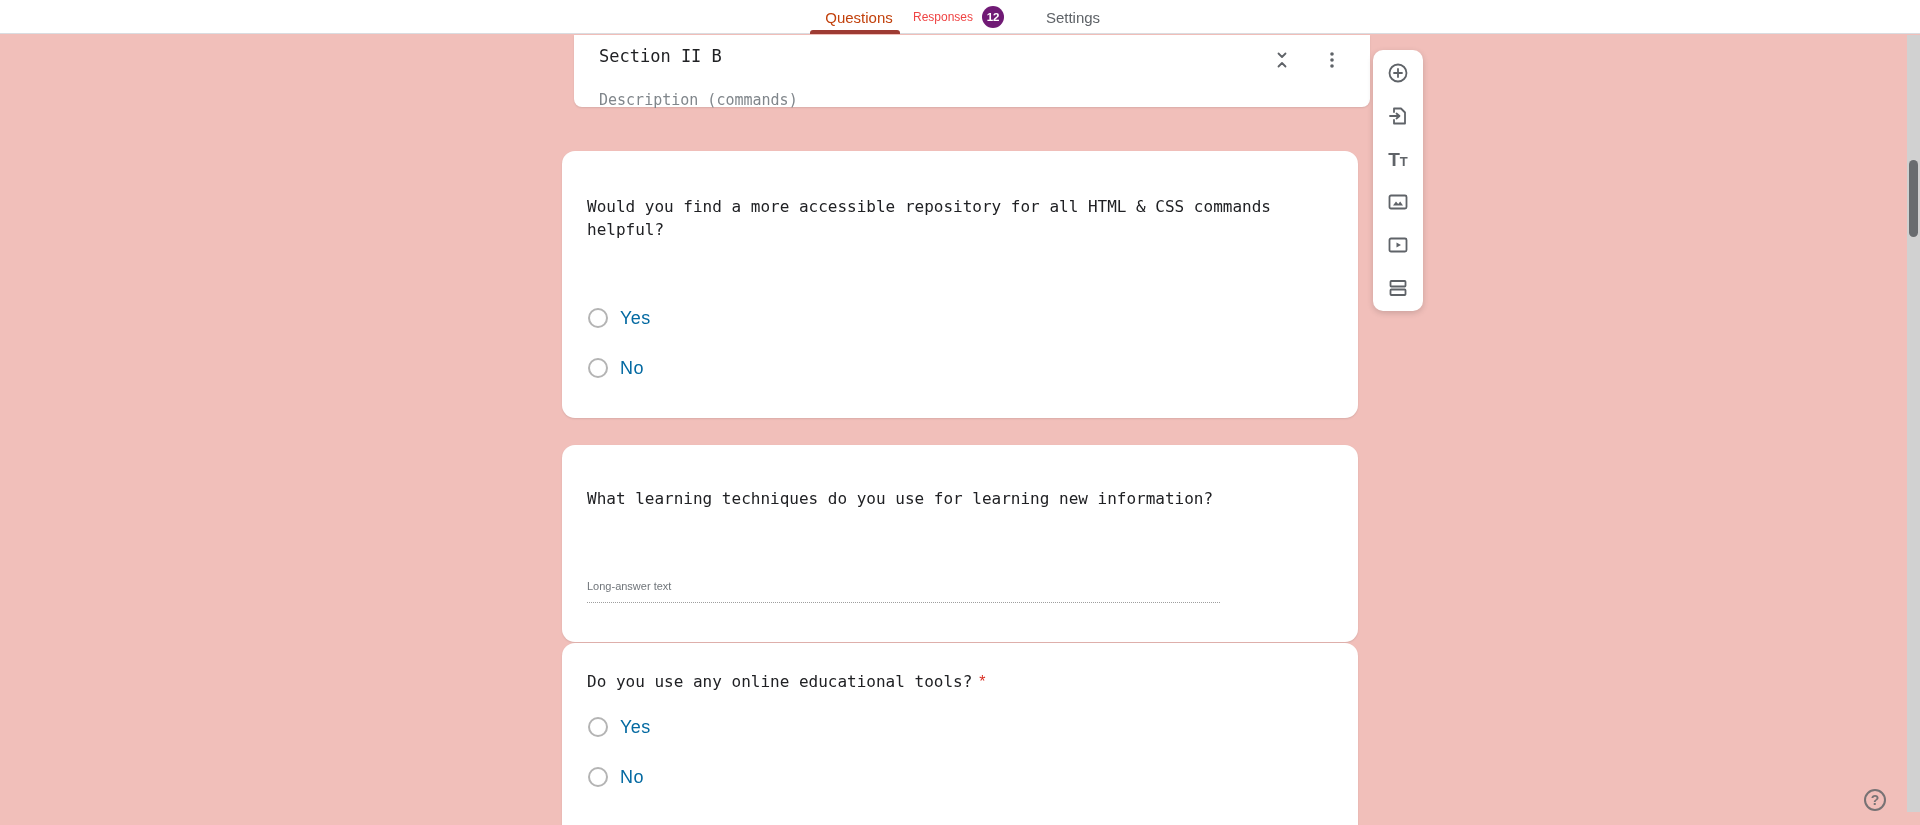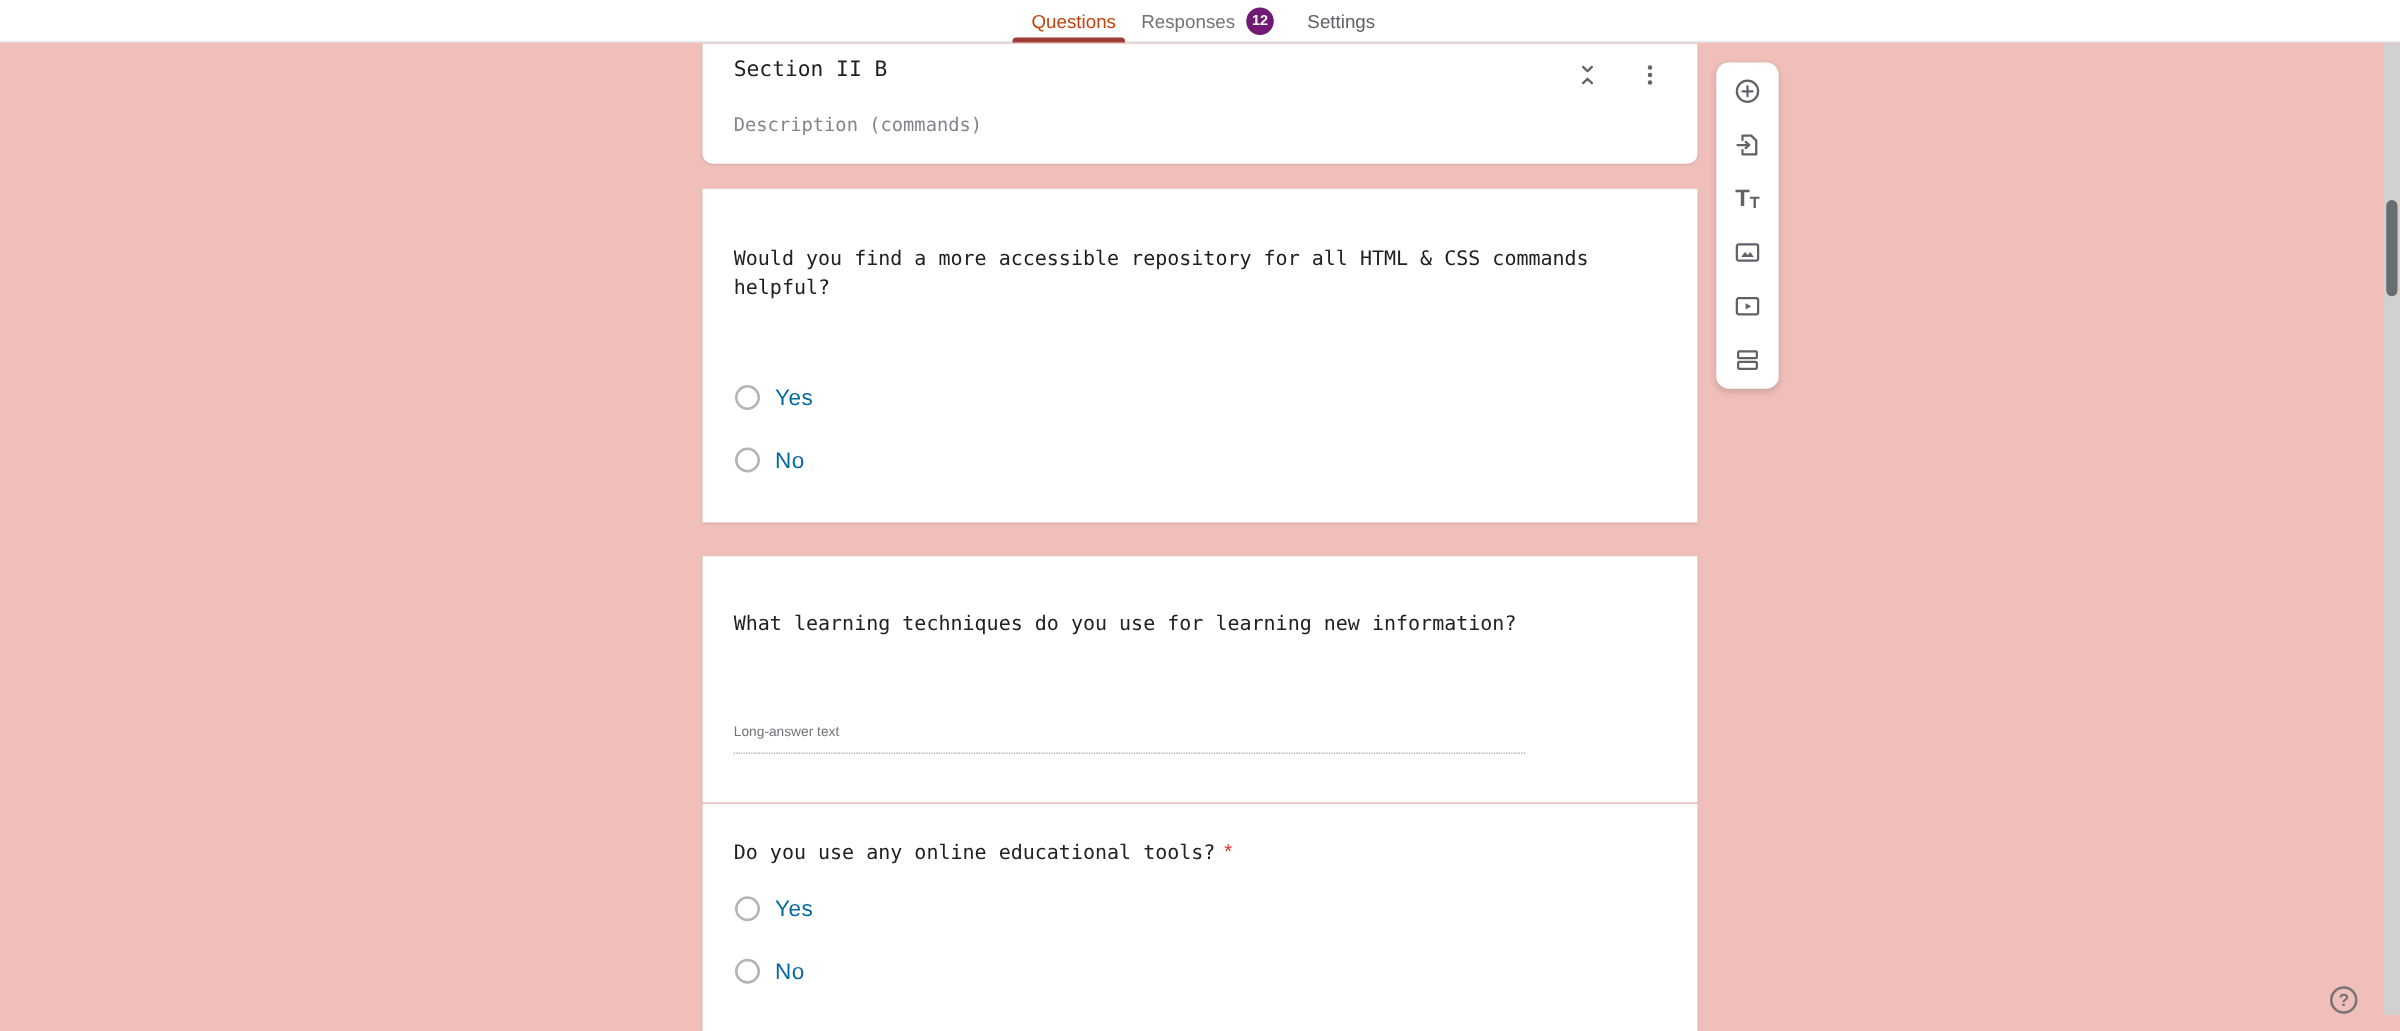--- a/index.html
+++ b/index.html
@@ -14,32 +14,32 @@
   .header {
     position:absolute; left:0; top:0; width:1920px; height:34px;
     background:#ffffff; border-bottom:1px solid #dadce0; z-index:5;
   }
   .tab { position:absolute; top:0; height:34px; display:flex; align-items:center;
          font-size:15px; color:#5f6368; cursor:pointer; white-space:nowrap; }
   .tab.active { color:#c2410c; }
   .tab-questions { left:859px; transform:translateX(-50%); }
   .tab-responses-group { position:absolute; left:913px; top:0; height:34px;
          display:flex; align-items:center; gap:9px; cursor:pointer; }
-  .tab-responses-group .tab-text { font-size:15px; color:#737373; }
+  .tab-responses-group .tab-text { font-size:12px; color:#ef4444; }
   .badge { width:22px; height:22px; border-radius:50%; background:#701a75;
            color:#ffffff; font-size:11.5px; font-weight:bold;
            display:flex; align-items:center; justify-content:center; }
   .tab-settings { left:1073px; transform:translateX(-50%); }
   .tab-indicator { position:absolute; left:810px; top:30px; width:90px; height:4px;
            background:#9e3b33; border-radius:3px 3px 0 0; z-index:6; }
 
   
   .card { position:absolute; left:562px; width:796px; background:#ffffff;
-          border-radius:1px; box-shadow:0 1px 2px rgba(0,0,0,0.10); }
-  .card-section { top:35px; height:96px; border-radius:0 0 8px 8px; }
+          border-radius:13px; box-shadow:0 1px 2px rgba(0,0,0,0.10); }
+  .card-section { top:35px; height:72px; border-radius:0 0 8px 8px;margin-left:12px; }
   .card-q1 { top:151px; height:267px; }
   .card-q2 { top:431px; height:197px;margin-top:14px; }
   .card-q3 { top:643px; height:195px; }
 
   .mono { font-family:"DejaVu Sans Mono", monospace; }
   .sec-title { position:absolute; left:25px; top:9px; font-size:17px;
                line-height:24px; color:#202124; }
   .sec-desc  { position:absolute; left:25px; top:55px; font-size:15px;
                line-height:20px; color:#80868b; }
   .icon-btn { position:absolute; width:24px; height:24px; cursor:pointer; }

